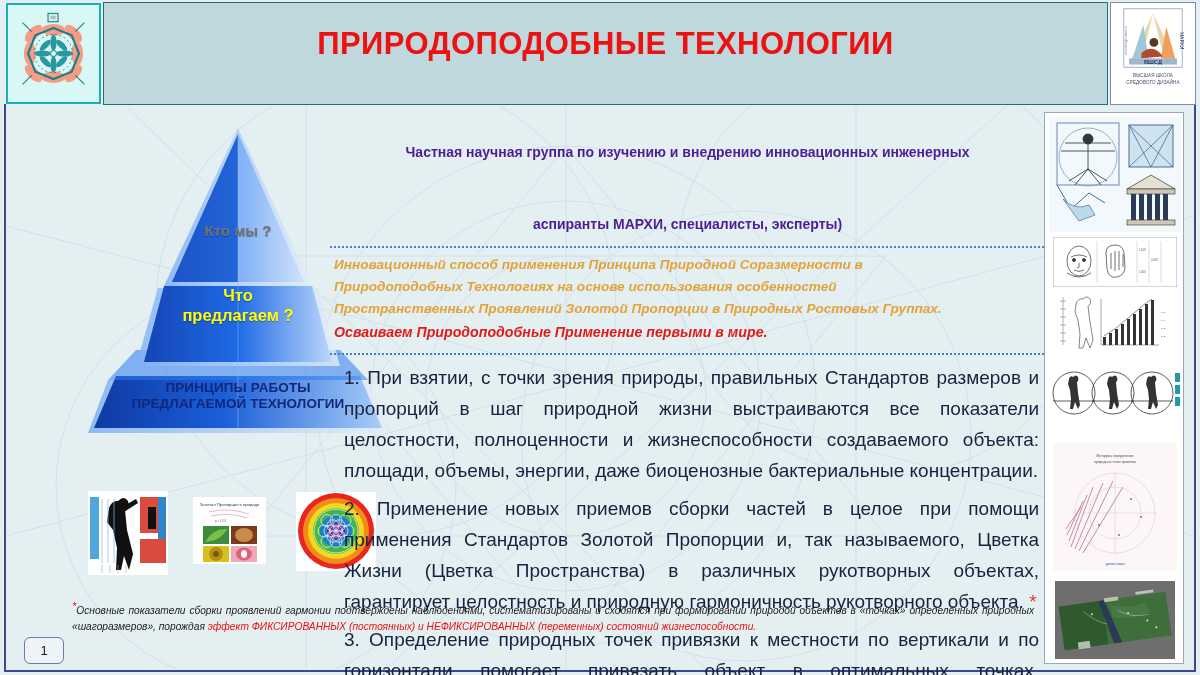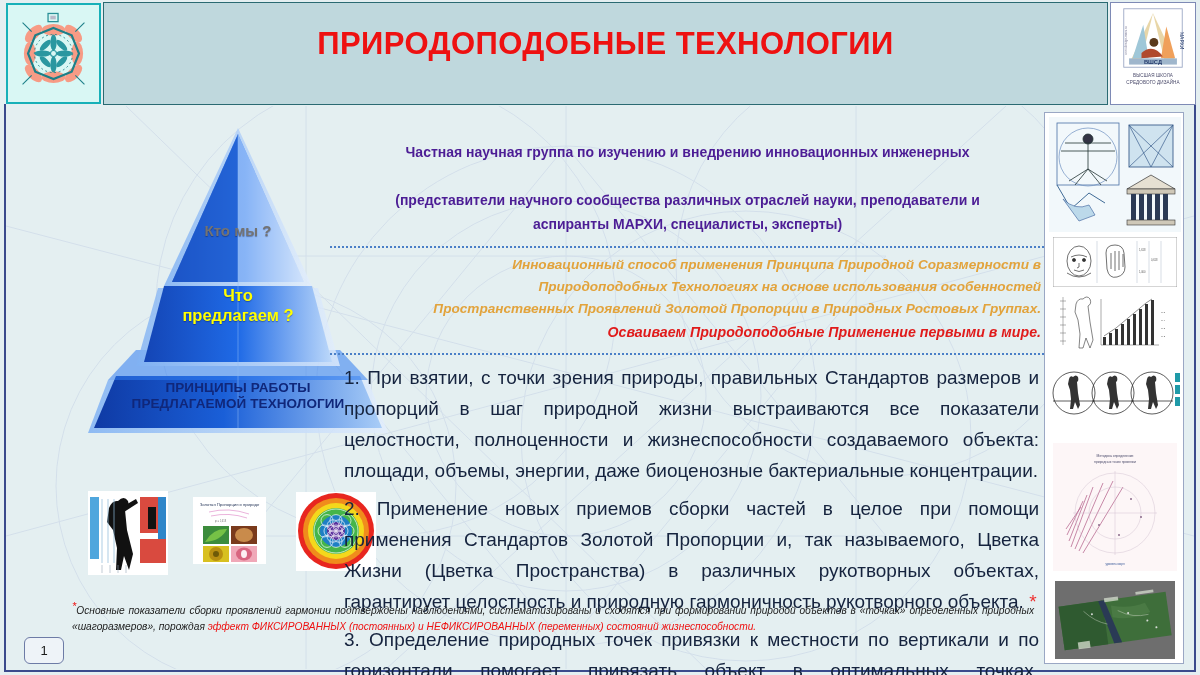--- a/index.html
+++ b/index.html
@@ -83,21 +83,21 @@
   .intro {
     text-align:center; color:#4c1d95; font-weight:bold;
     font-size:14px; line-height:1.72;
     padding:0 12px;
   }
   .dotline {
     height:2px; margin:10px 0 6px 0;
     background-image:repeating-linear-gradient(to right,#4a7fc7 0 2px,transparent 2px 4px);
   }
   .orange {
-    text-align:right; font-style:italic; font-weight:bold;
+    text-align:left; font-style:italic; font-weight:bold;
     color:#e2a33c; font-size:13.6px; line-height:1.6; padding:0 4px;
   }
   .orange .redline { color:#e01b1b; font-size:14.2px; display:block; margin-top:1px; }
 
   .para {
     color:#15233e; font-weight:normal; font-size:19px; line-height:1.62;
     text-align:justify; padding:0 6px 0 14px; margin-top:8px;
   }
   .para .star { color:#ee3030; }
 
@@ -350,21 +350,21 @@
         </g>
       </svg>
     </div>
   </div>
 
   <div class="textcol">
 
     <div class="intro">
       <span>Частная научная группа по изучению и внедрению инновационных инженерных</span><br>
       <br>
-      <span>(представители научного сообщества различных отраслей науки, преподаватели и</span><br>
+      <br>
       <span>аспиранты МАРХИ, специалисты, эксперты)</span>
     </div>
 
     <div class="dotline"></div>
 
     <div class="orange">
       <span>Инновационный способ применения Принципа Природной Соразмерности в</span><br>
       <span>Природоподобных Технологиях на основе использования особенностей</span><br>
       <span>Пространственных Проявлений Золотой Пропорции в Природных Ростовых Группах.</span>
       <span class="redline">Осваиваем Природоподобные Применение первыми в мире.</span>

